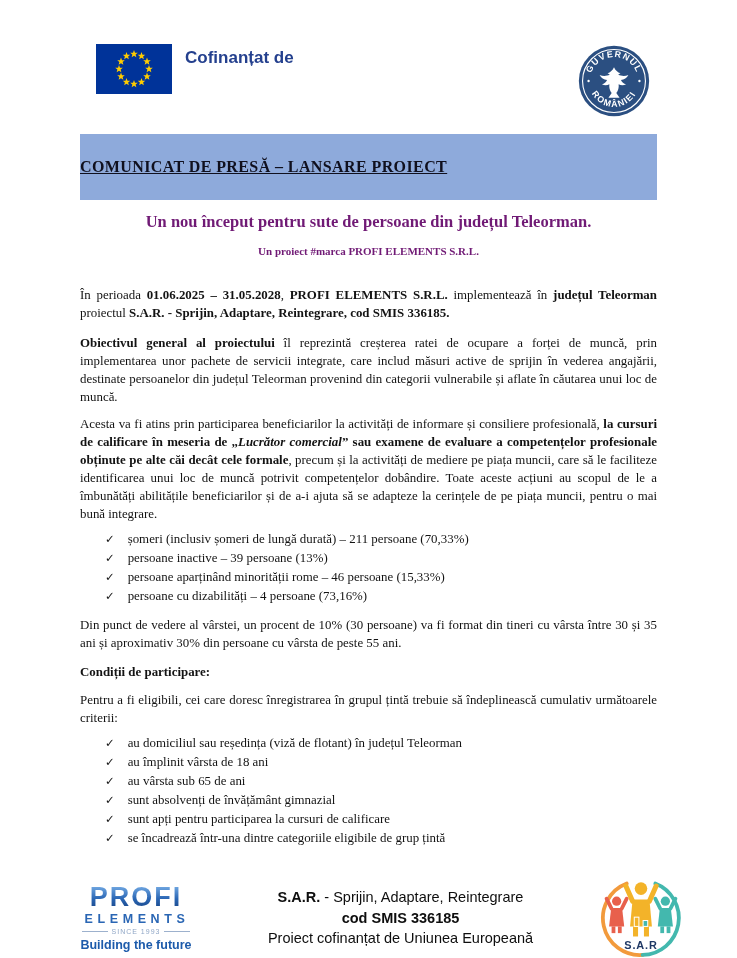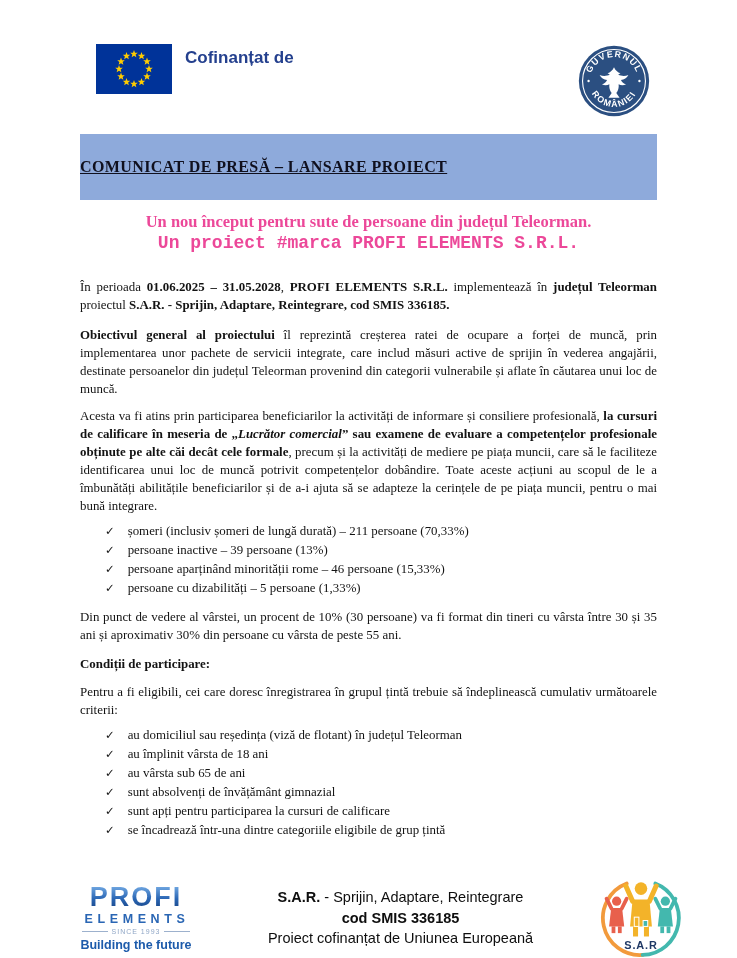--- a/index.html
+++ b/index.html
@@ -15,23 +15,23 @@
   .eu-txt{font-family:"Liberation Sans",sans-serif;font-weight:700;font-size:17px;
           line-height:23px;color:#24408E;padding-top:2px;}
 
   
   .banner{margin:16px 80px 0 80px;height:66px;background:#8EAADB;
           display:flex;align-items:center;justify-content:flex-start;}
   .banner-text{font-weight:700;font-size:16px;letter-spacing:.4px;
                text-decoration:underline;color:#10101e;}
 
   
-  .title{margin-top:11px;text-align:center;color:#ec4899;}
+  .title{margin-top:11px;text-align:center;color:#701a75;}
   .t1{font-size:16.5px;font-weight:700;line-height:21px;}
-  .t2{font-size:18px;font-weight:700;line-height:17px;margin-top:3px;font-family:Liberation Mono, monospace;}
+  .t2{font-size:11px;font-weight:700;line-height:17px;margin-top:11px;}
 
   
   .content{margin:0 80px;font-size:12.9px;line-height:18px;
            text-align:justify;color:#131313;}
   .para{margin:0;}
   .p-intro{margin-top:26px;}
   .p-objective{margin-top:12px;}
   .p-activities{margin-top:9px;}
   .p-group-heading{margin-top:8px;}
   .p-age{margin-top:10px;}
@@ -132,21 +132,21 @@
         <div class="check-item">
           <span class="check">✓</span>
           <span>persoane inactive – 39 persoane (13%)</span>
         </div>
         <div class="check-item">
           <span class="check">✓</span>
           <span>persoane aparținând minorității rome – 46 persoane (15,33%)</span>
         </div>
         <div class="check-item">
           <span class="check">✓</span>
-          <span>persoane cu dizabilități – 5 persoane (1,33%)</span>
+          <span>persoane cu dizabilități – 4 persoane (73,16%)</span>
         </div>
       </div>
     <p class="para p-age"><span>Din punct de vedere al vârstei, un procent de 10% (30 persoane) va fi format din tineri cu vârsta între 30 și 35 ani și aproximativ 30% din persoane cu vârsta de peste 55 ani.</span></p>
     <p class="para p-conditions-heading"><span style="font-weight: bold;">Condiții de participare:</span></p>
     <p class="para p-criteria-intro"><span>Pentru a fi eligibili, cei care doresc înregistrarea în grupul țintă trebuie să îndeplinească cumulativ următoarele criterii:</span></p>
     <div class="check-list">
         <div class="check-item">
           <span class="check">✓</span>
           <span>au domiciliul sau reședința (viză de flotant) în județul Teleorman</span>
         </div>

